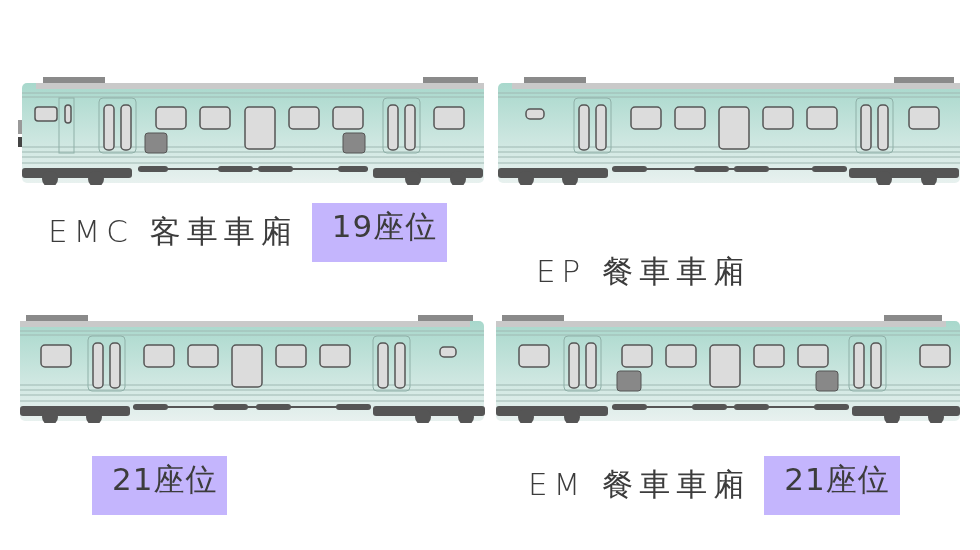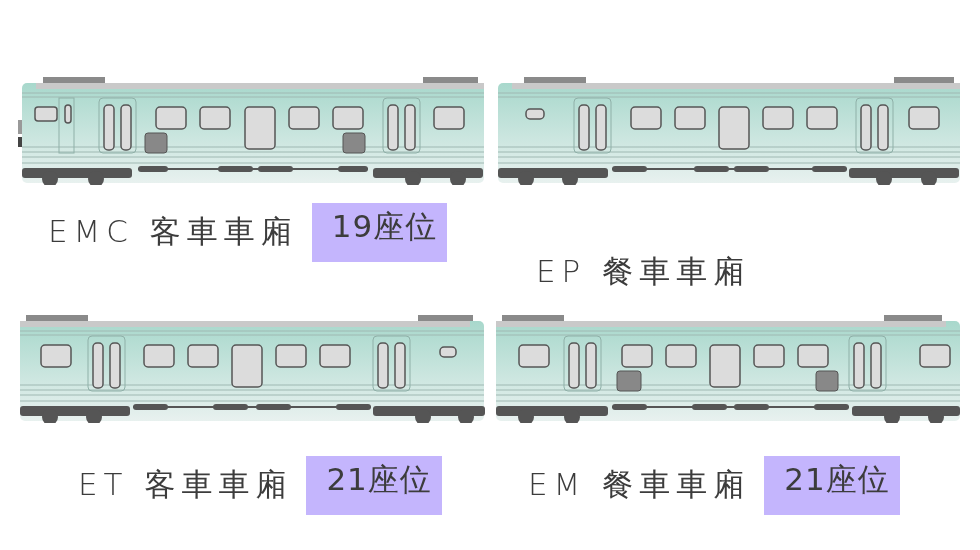--- a/index.html
+++ b/index.html
@@ -160,21 +160,20 @@
       <rect x="195" y="91" width="35" height="6" rx="3" fill="#555"></rect>
     <rect x="238" y="91" width="35" height="6" rx="3" fill="#555"></rect>
       <rect x="318" y="91" width="35" height="6" rx="3" fill="#555"></rect>
     <line x1="115" y1="94" x2="353" y2="94" stroke="#555" stroke-width="2"></line>
     <rect x="355" y="93" width="112" height="10" rx="3" fill="#555"></rect>
     <circle cx="405" cy="104" r="8" fill="#555"></circle>
       <circle cx="448" cy="104" r="8" fill="#555"></circle>
   </svg>
 </div>
 <div class="caption" style="left:78px; top:462px;">
-  <span class="name">ET 客車車廂</span>
   <span class="seats">21座位</span>
 </div>
 
 <div class="car" style="left:494px; top:313px;">
   <svg viewBox="0 0 470 110">
     <defs>
       <linearGradient id="g4" x1="0" y1="0" x2="0" y2="1">
         <stop offset="0" stop-color="#a8d8cc"></stop>
           <stop offset="1" stop-color="#e8f1ef"></stop>
       </linearGradient>

